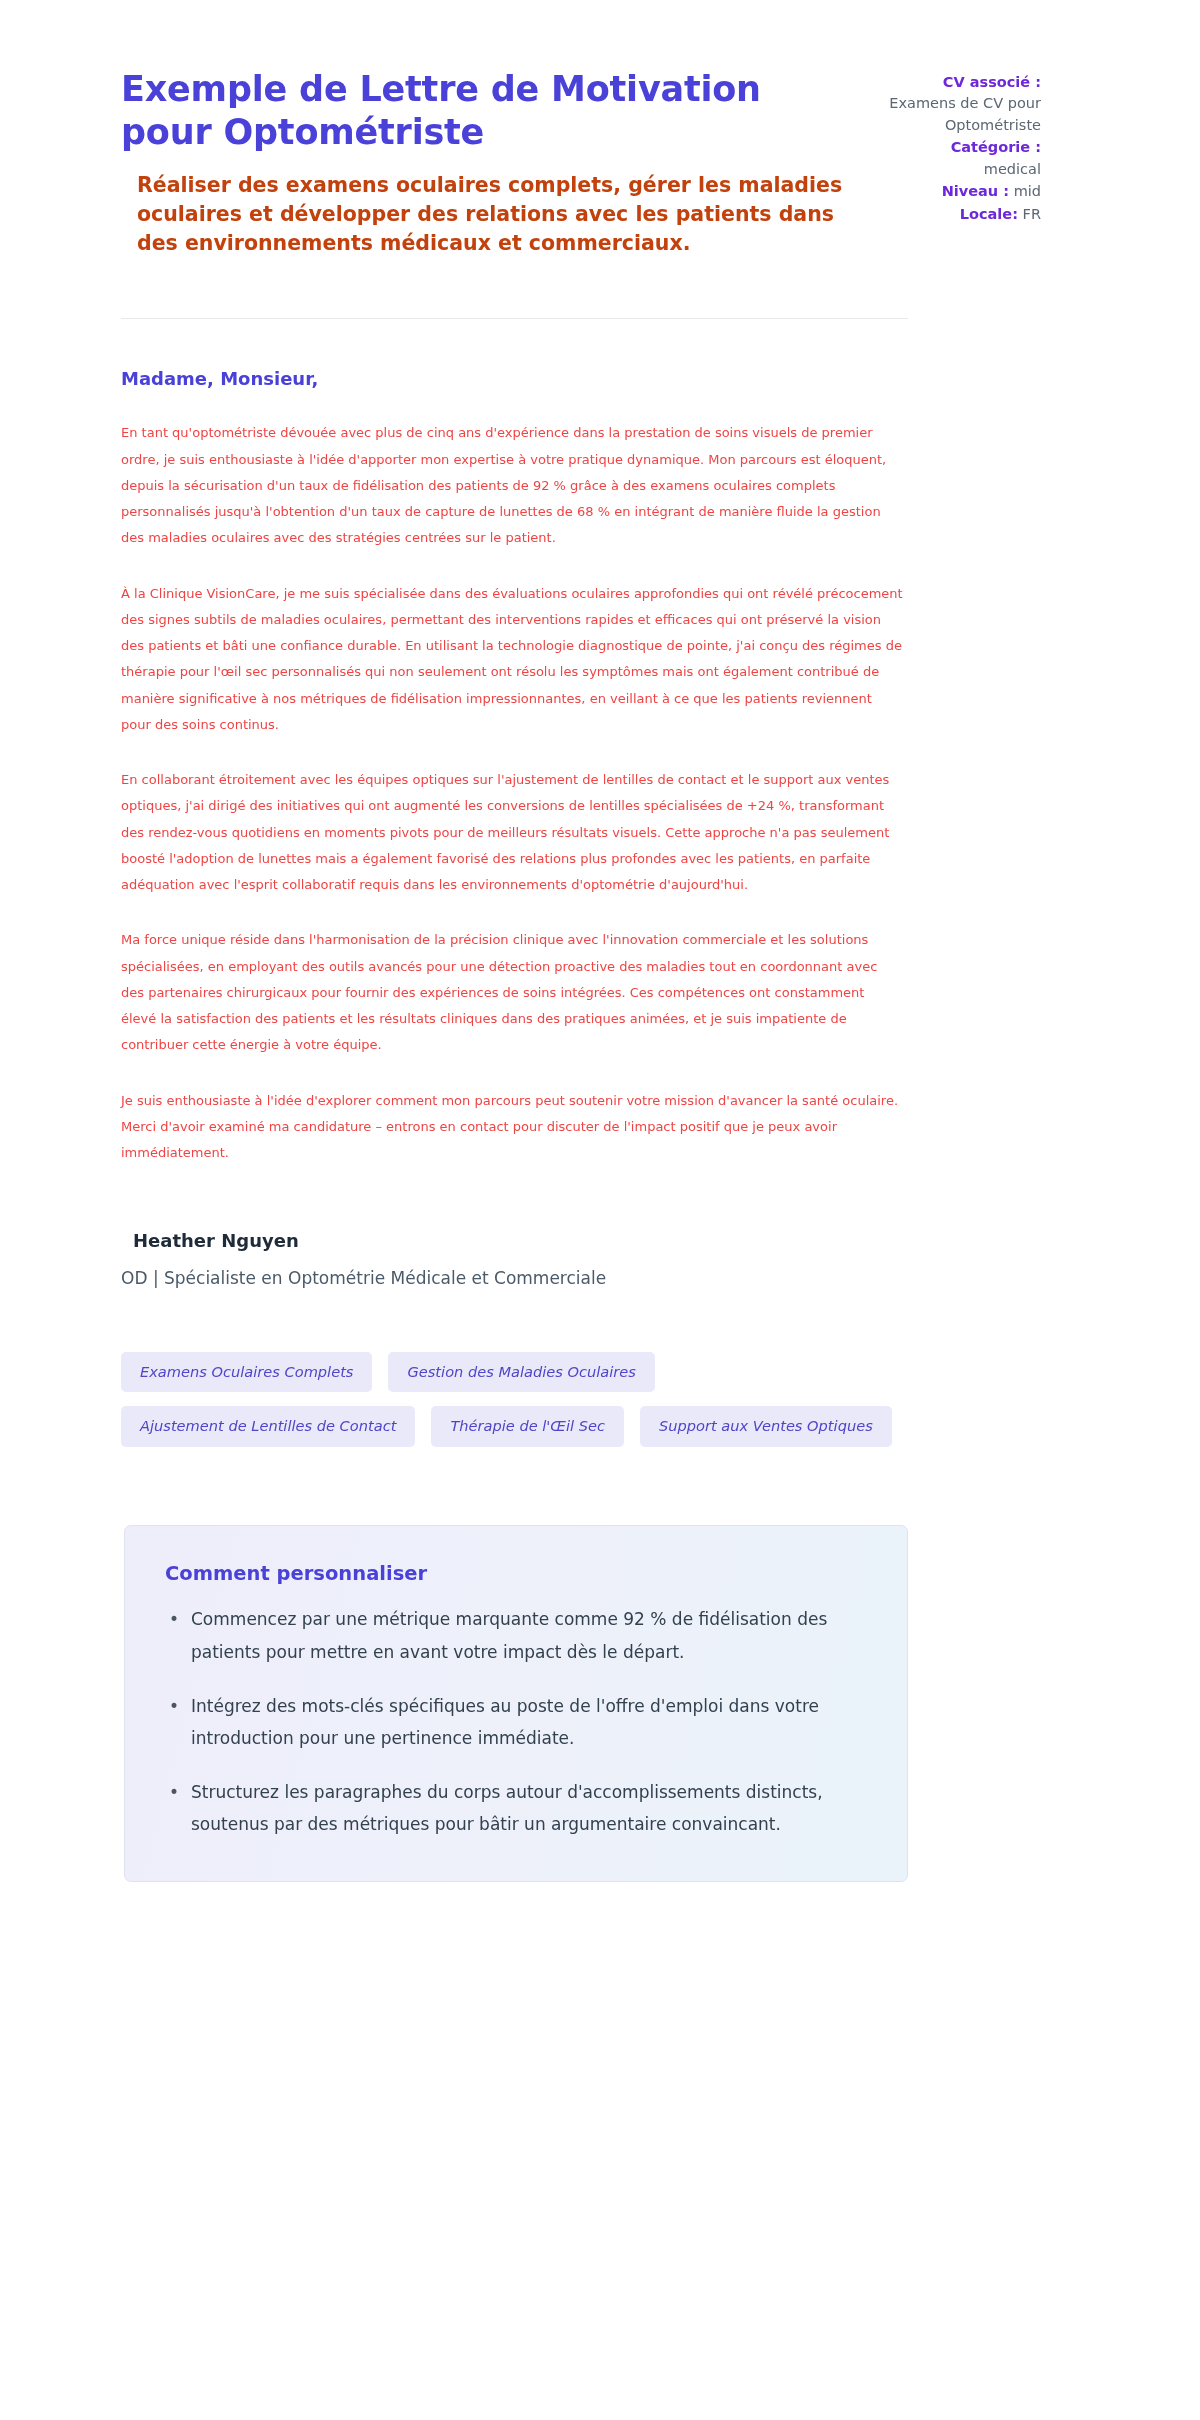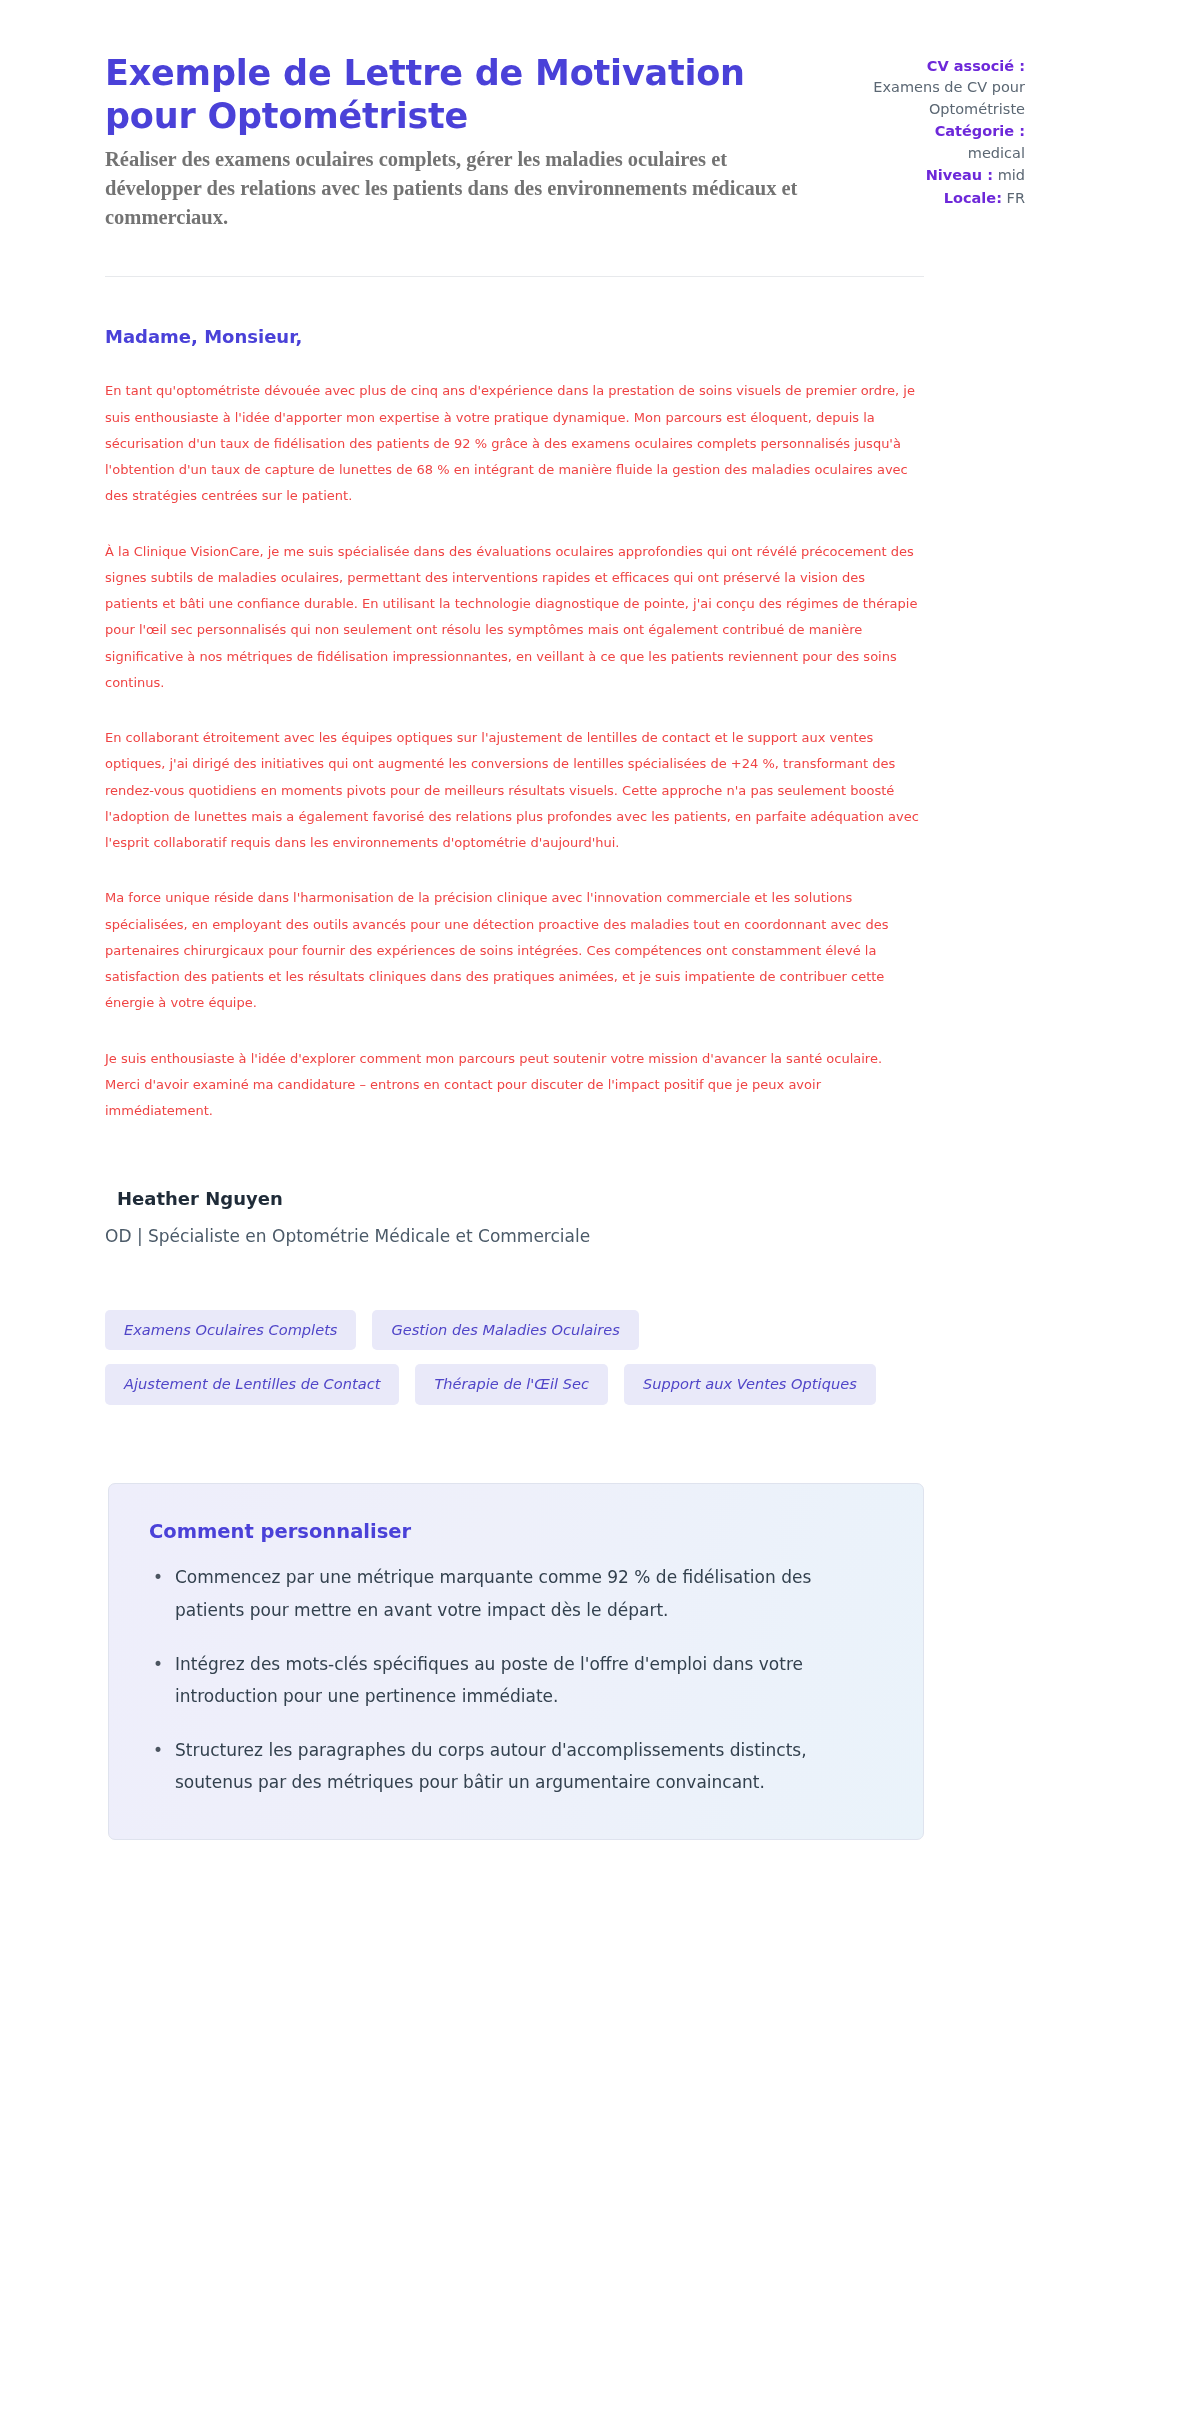--- a/index.html
+++ b/index.html
@@ -11,21 +11,21 @@
     width: 1200px;
     min-height: 2420px;
     font-family: "DejaVu Sans", "Liberation Sans", sans-serif;
     color: #2f3a45;
     -webkit-font-smoothing: antialiased;
   }
   .page {
     width: 1014px;
     min-height: 2420px;
     box-sizing: border-box;
-    padding: 0;
+    padding: 16px;
     position: relative;
     background: #ffffff;
     border-radius: 30px;
   }
 
   
   .header {
     display: flex;
     align-items: flex-start;
     justify-content: space-between;
@@ -41,24 +41,23 @@
     line-height: 1.24;
     font-weight: bold;
     color: #4a41d8;
     margin: 0 0 6px 0;
     letter-spacing: -0.2px;
   }
   .doc-subtitle {
     font-size: 20.5px;
     line-height: 1.42;
     font-weight: bold;
-    color: #737373;
-    margin: 0;
+    color: #c2410c;
+    margin: 16px;
     max-width: 720px;
-    font-family: Liberation Serif, serif;
   }
   .header-meta {
     width: 180px;
     flex: 0 0 180px;
     text-align: right;
     font-size: 14.5px;
     line-height: 1.48;
     color: #5b6773;
     padding-top: 4px;
   }

